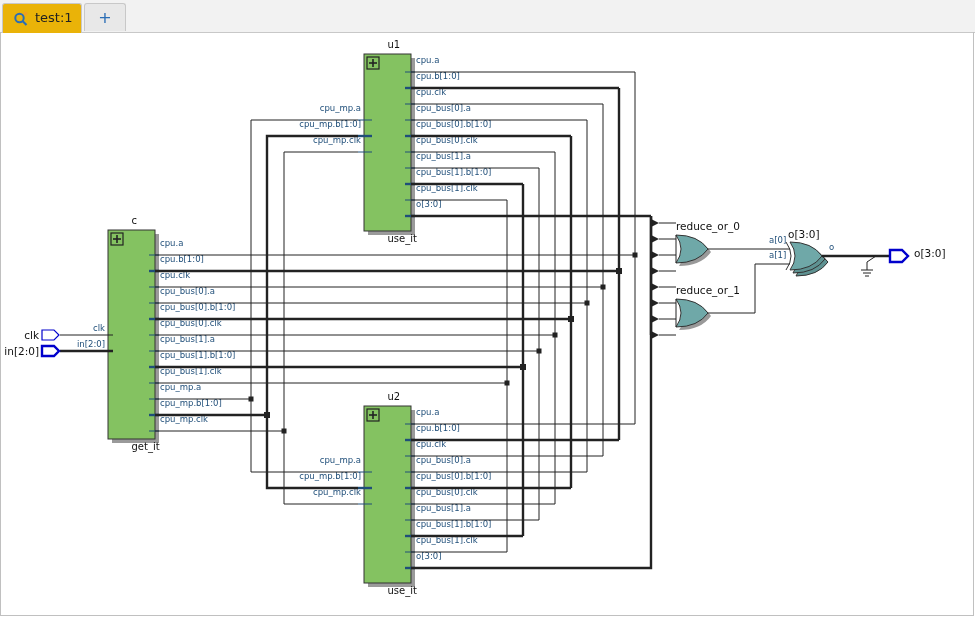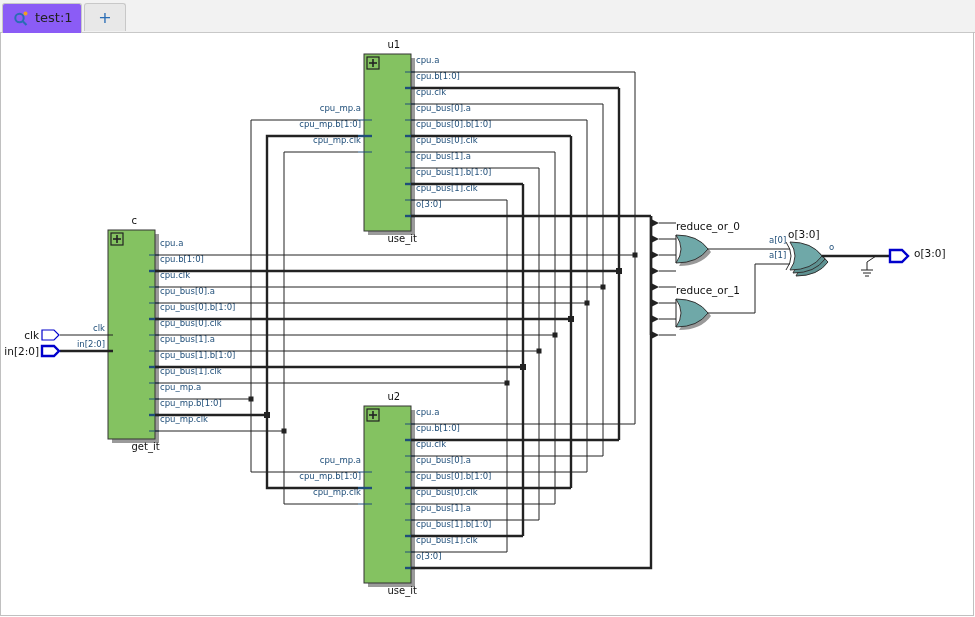--- a/index.html
+++ b/index.html
@@ -1,19 +1,19 @@
 <!DOCTYPE html>
 <html><head>
 <meta charset="utf-8">
 <style>
   html, body { margin:0; padding:0; }
   body { width:975px; height:617px; background:#ffffff; font-family:"DejaVu Sans", sans-serif; overflow:hidden; position:relative; }
   .tabbar { position:absolute; left:0; top:0; width:975px; height:32px; background:#f2f2f2; border-bottom:1px solid #c8c8c8; }
   .tab { position:absolute; top:3px; height:28px; box-sizing:border-box; border:1px solid #c8c8c8; border-bottom:none; border-radius:3px 3px 0 0; font-size:13px; line-height:28px; color:#222; }
-  .tab.active { left:2px; width:80px; background:#8b5cf6; height:30px; }
+  .tab.active { left:2px; width:80px; background:#eab308; height:30px; }
   .tab.add { left:84px; width:42px; background:#e8e8e8; text-align:center; color:#2a6db5; font-size:16px; }
   .tab .icon { position:absolute; left:10px; top:7px; width:16px; height:16px; }
   .tab .lbl { position:absolute; left:32px; top:0; }
   .canvas { position:absolute; left:0; top:32px; width:974px; height:584px; border-right:1px solid #c0c0c0; border-bottom:1px solid #c0c0c0; border-left:1px solid #c0c0c0; box-sizing:border-box; }
   svg { position:absolute; left:0; top:0; }
   .pin { font-size:8.5px; fill:#1f4e79; font-family:"DejaVu Sans", sans-serif; }
   .inst { font-size:10px; fill:#111; font-family:"DejaVu Sans", sans-serif; }
   .port { font-size:10.5px; fill:#111; font-family:"DejaVu Sans", sans-serif; }
 </style>
 </head>

